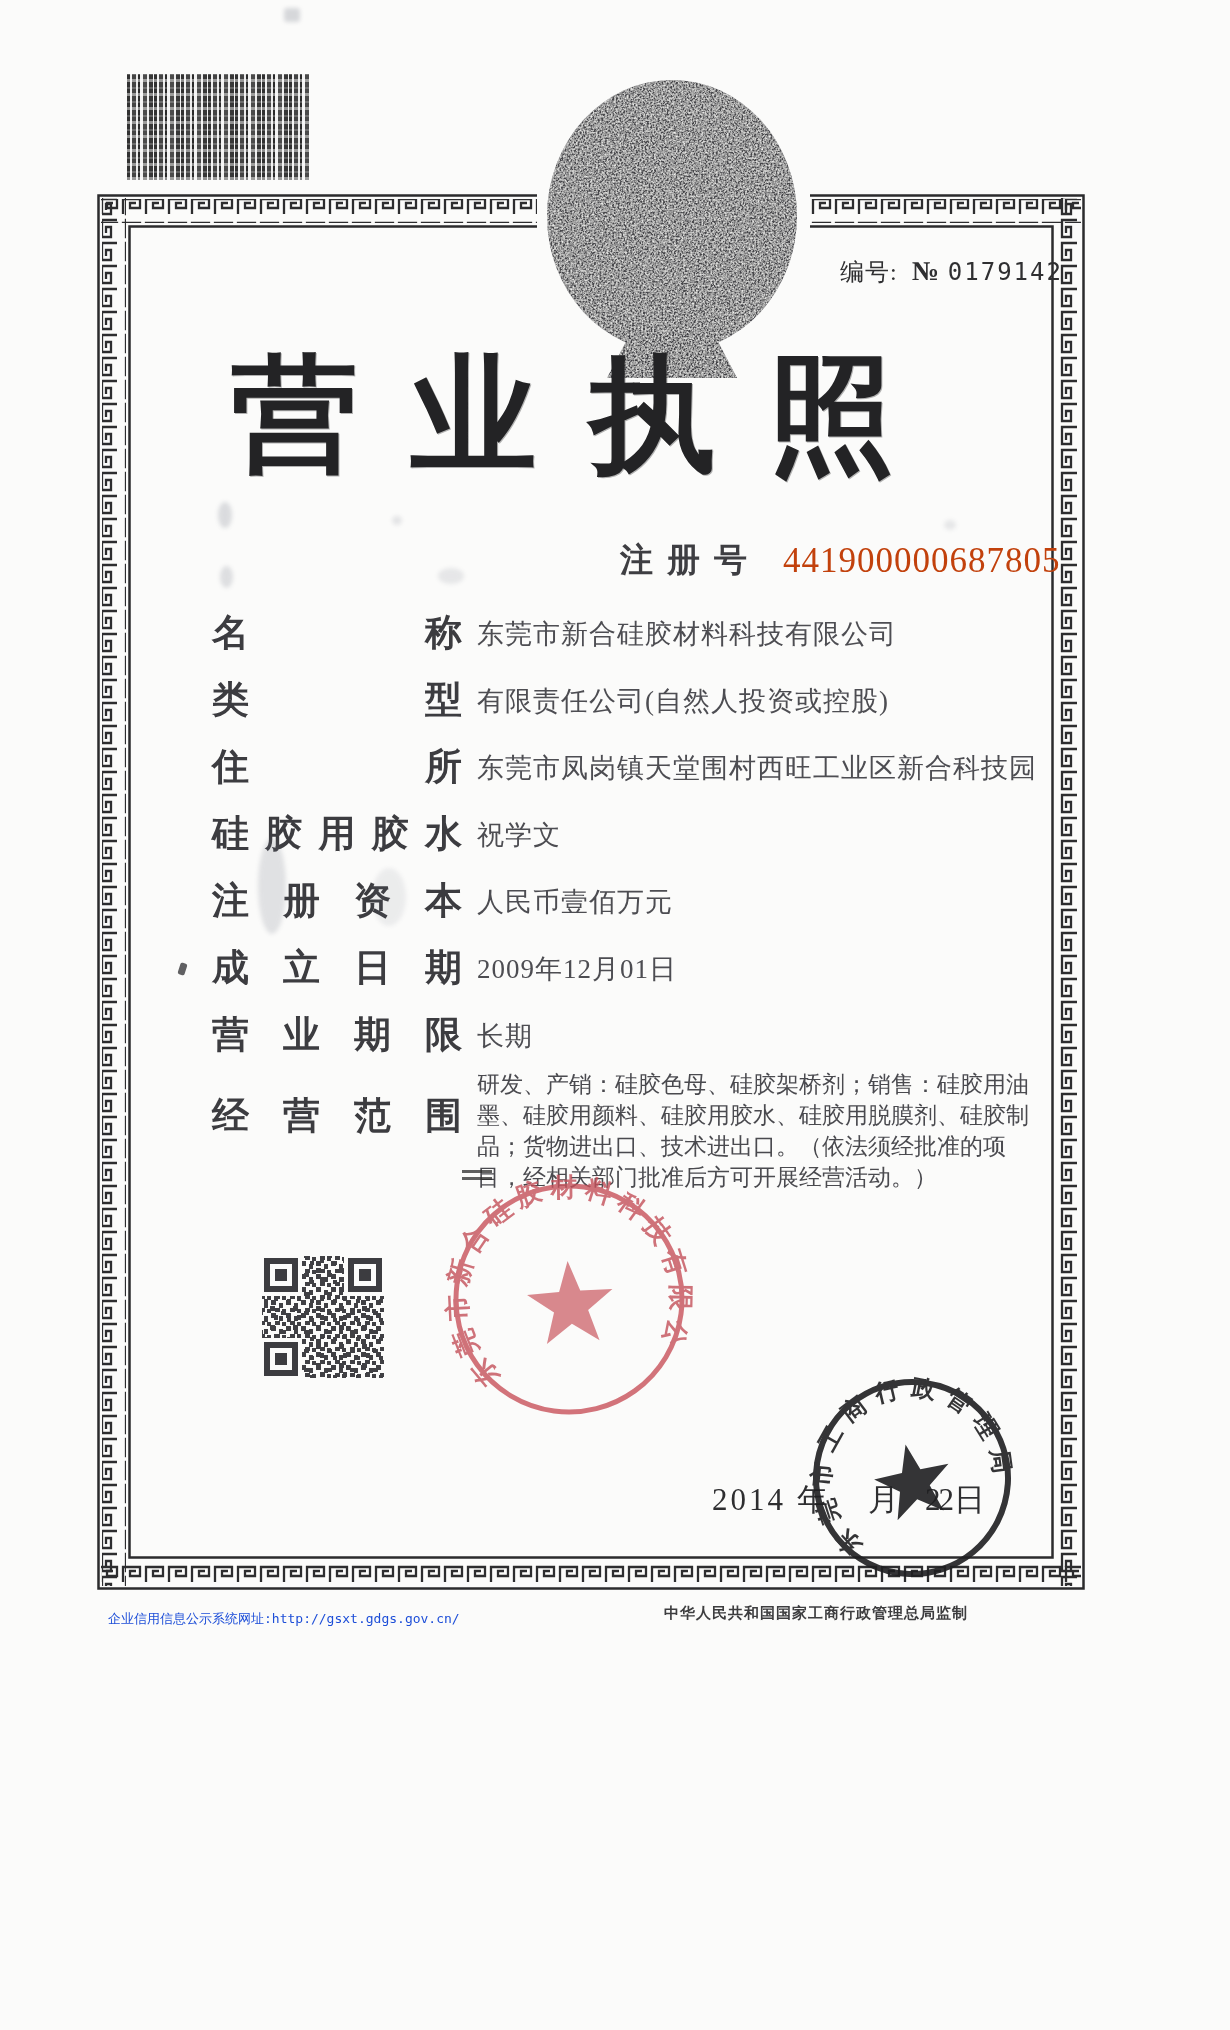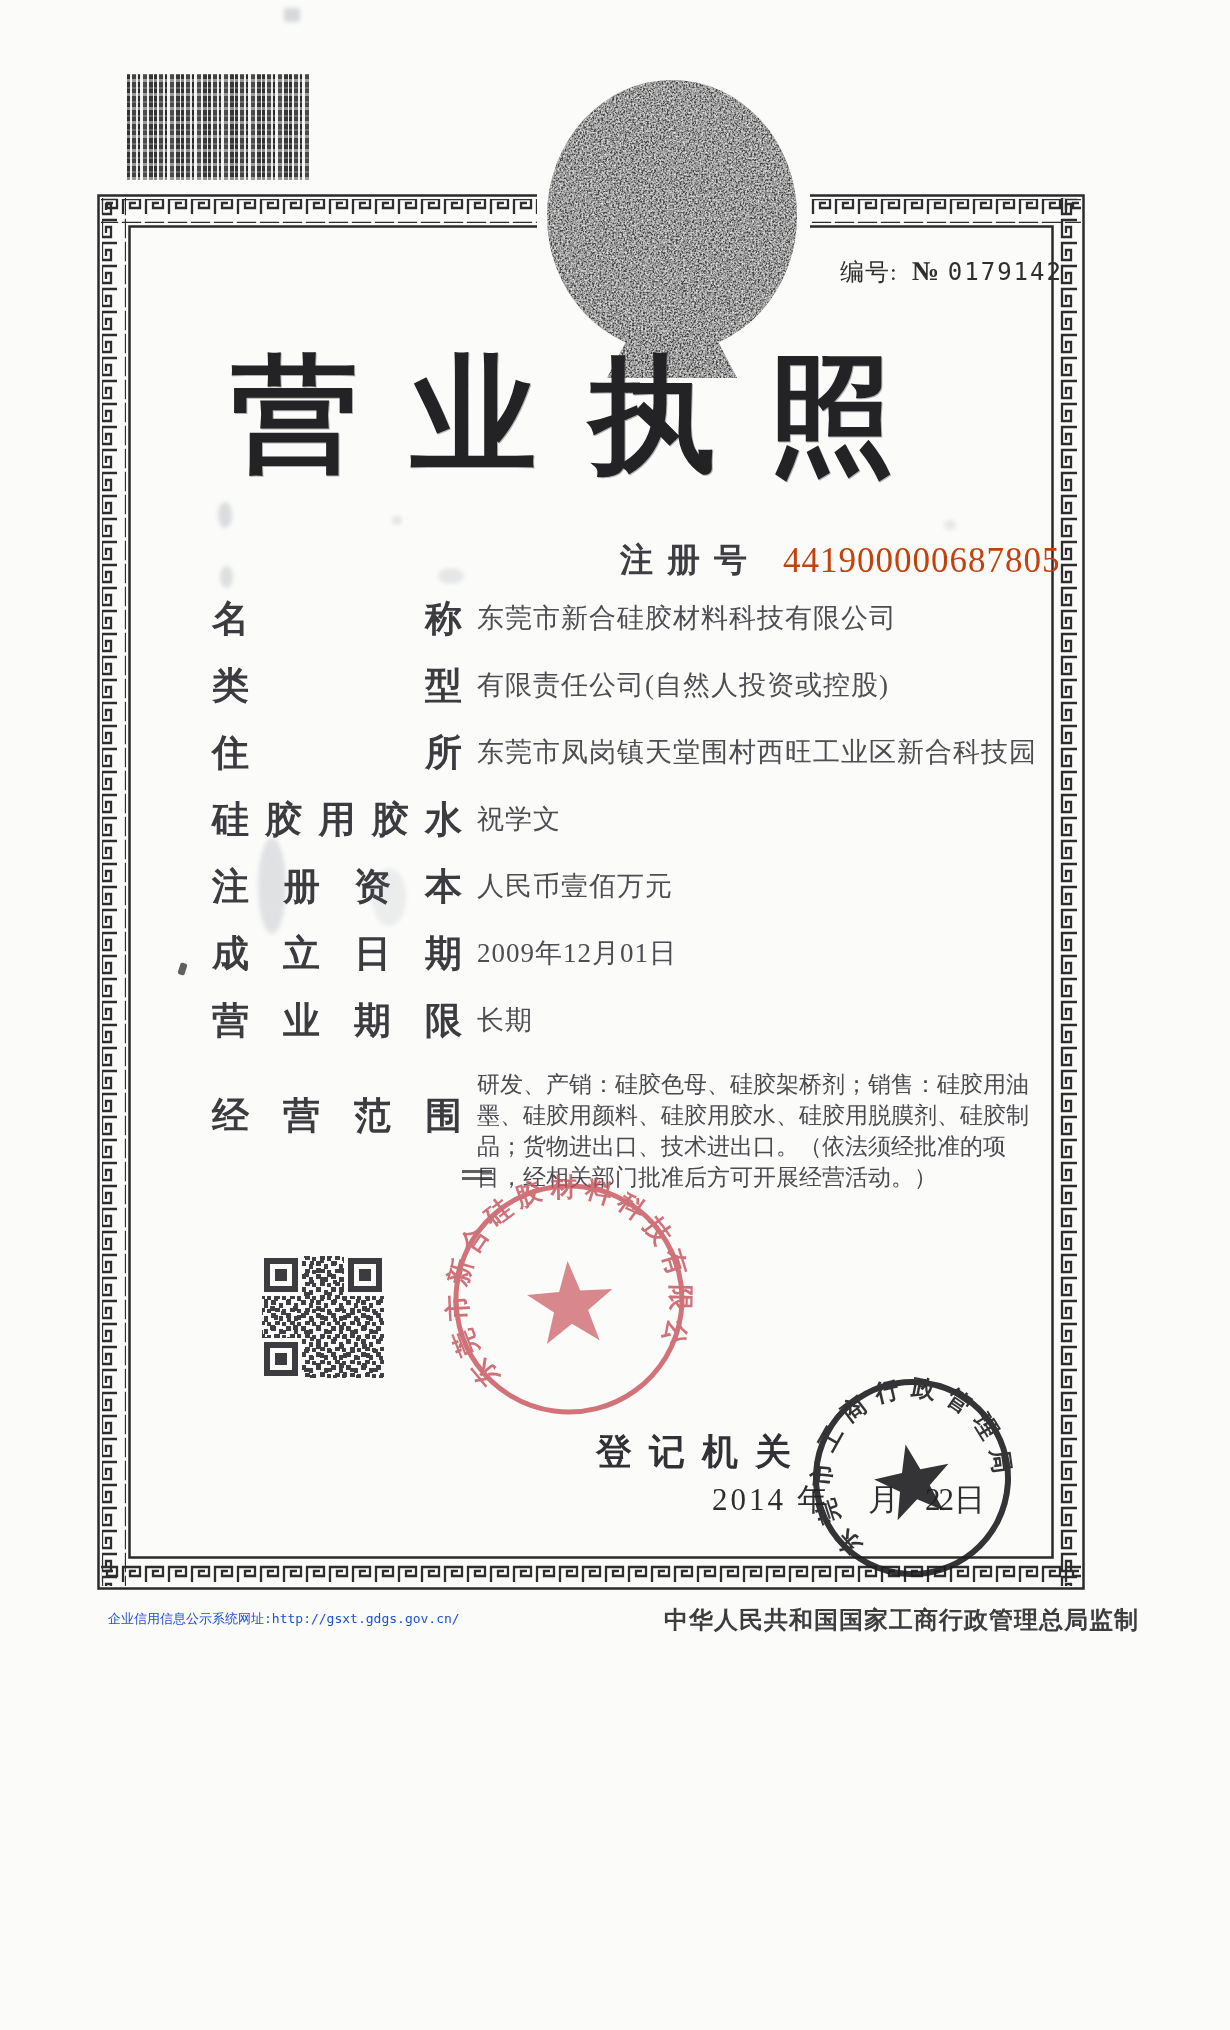--- a/index.html
+++ b/index.html
@@ -45,21 +45,21 @@
     text-shadow:1px 1px 0 rgba(40,40,40,.35);
   }
 
   
   .regno { left:620px; top:538px; display:flex; align-items:center; }
   .regno .lbl { font-size:33px; font-weight:700; letter-spacing:14px; color:#3e3e42; }
   .regno .val { font-size:35px; color:#c2410c; margin-left:22px; letter-spacing:1px; }
 
   
   .fields { left:212px; top:600px; width:832px; }
-  .row { display:flex; align-items:flex-start; min-height:67px; }
+  .row { display:flex; align-items:center; min-height:67px; }
   .row .lbl {
     width:250px; flex:0 0 250px;
     font-size:37px; font-weight:700; color:#3c3c40; line-height:1.05;
     text-align:justify; text-align-last:justify;
   }
   .row .val { margin-left:15px; font-size:27px; color:#4d4d52; letter-spacing:1px; }
   .row.scope { align-items:flex-start; min-height:0; }
   .row.scope .lbl { margin-top:28px; }
   .row.scope .val { font-size:23px; line-height:31px; color:#4a4a4f; letter-spacing:0; }
 
@@ -76,21 +76,21 @@
   .dateline { left:712px; top:1479px; display:flex; align-items:baseline;
     font-size:31px; color:#2e2e30; }
   .dateline .y { letter-spacing:3px; }
   .dateline .c1 { margin-left:11px; }
   .dateline .c2 { margin-left:40px; }
   .dateline .d  { margin-left:26px; letter-spacing:-2px; }
   .dateline .c3 { margin-left:2px; }
 
   .footer-left { left:108px; top:1610px; font-size:13px; color:#1d4ed8;
     font-family:"DejaVu Sans Mono", monospace; letter-spacing:0; }
-  .footer-right { left:664px; top:1604px; font-size:24px; color:#3d3d3f;
+  .footer-right { left:664px; top:1604px; font-size:15px; color:#3d3d3f;
     font-weight:700; letter-spacing:1px; }
 
   
   .smudge { position:absolute; background:#6a6f7e; border-radius:50%; filter:blur(2px); }
   .scribble { left:462px; top:1166px; width:30px; height:14px; opacity:.75;
     background:repeating-linear-gradient(0deg, #2a2a2a 0 3px, transparent 3px 7px); }
   .tick { left:179px; top:963px; width:7px; height:12px; background:#3a3a3c;
     border-radius:2px; transform:rotate(18deg); opacity:.8; }
 </style>
 </head>
@@ -228,21 +228,20 @@
     <g transform="rotate(-14 129 129)">
       <circle cx="129" cy="129" r="113" fill="none" stroke="#c8525b" stroke-width="5"></circle>
       <polygon points="0,-45 10.6,-14.5 42.8,-13.9 17.1,5.5 26.4,36.5 0,18 -26.4,36.5 -17.1,5.5 -42.8,-13.9 -10.6,-14.5" transform="translate(129 136) rotate(10)" fill="#c8525b" opacity=".85"></polygon>
       <path id="redArc" d="M 50 195 A 103 103 0 1 1 208 195" fill="none"></path>
       <text font-size="26" font-weight="700" fill="#c4505a" letter-spacing="7" font-family="Liberation Serif, serif">
         <textPath href="#redArc" xlink:href="#redArc" startOffset="2%">东莞市新合硅胶材料科技有限公司</textPath>
       </text>
     </g>
   </svg>
 
-  <div class="abs registrar">登记机关</div>
 
   <div class="abs dateline">
     <span class="y">2014</span>
     <span class="c1">年</span>
     <span class="c2">月</span>
     <span class="d">22</span>
     <span class="c3">日</span>
   </div>
 
   <svg class="abs seal-black" width="212" height="212" viewBox="0 0 212 212">

